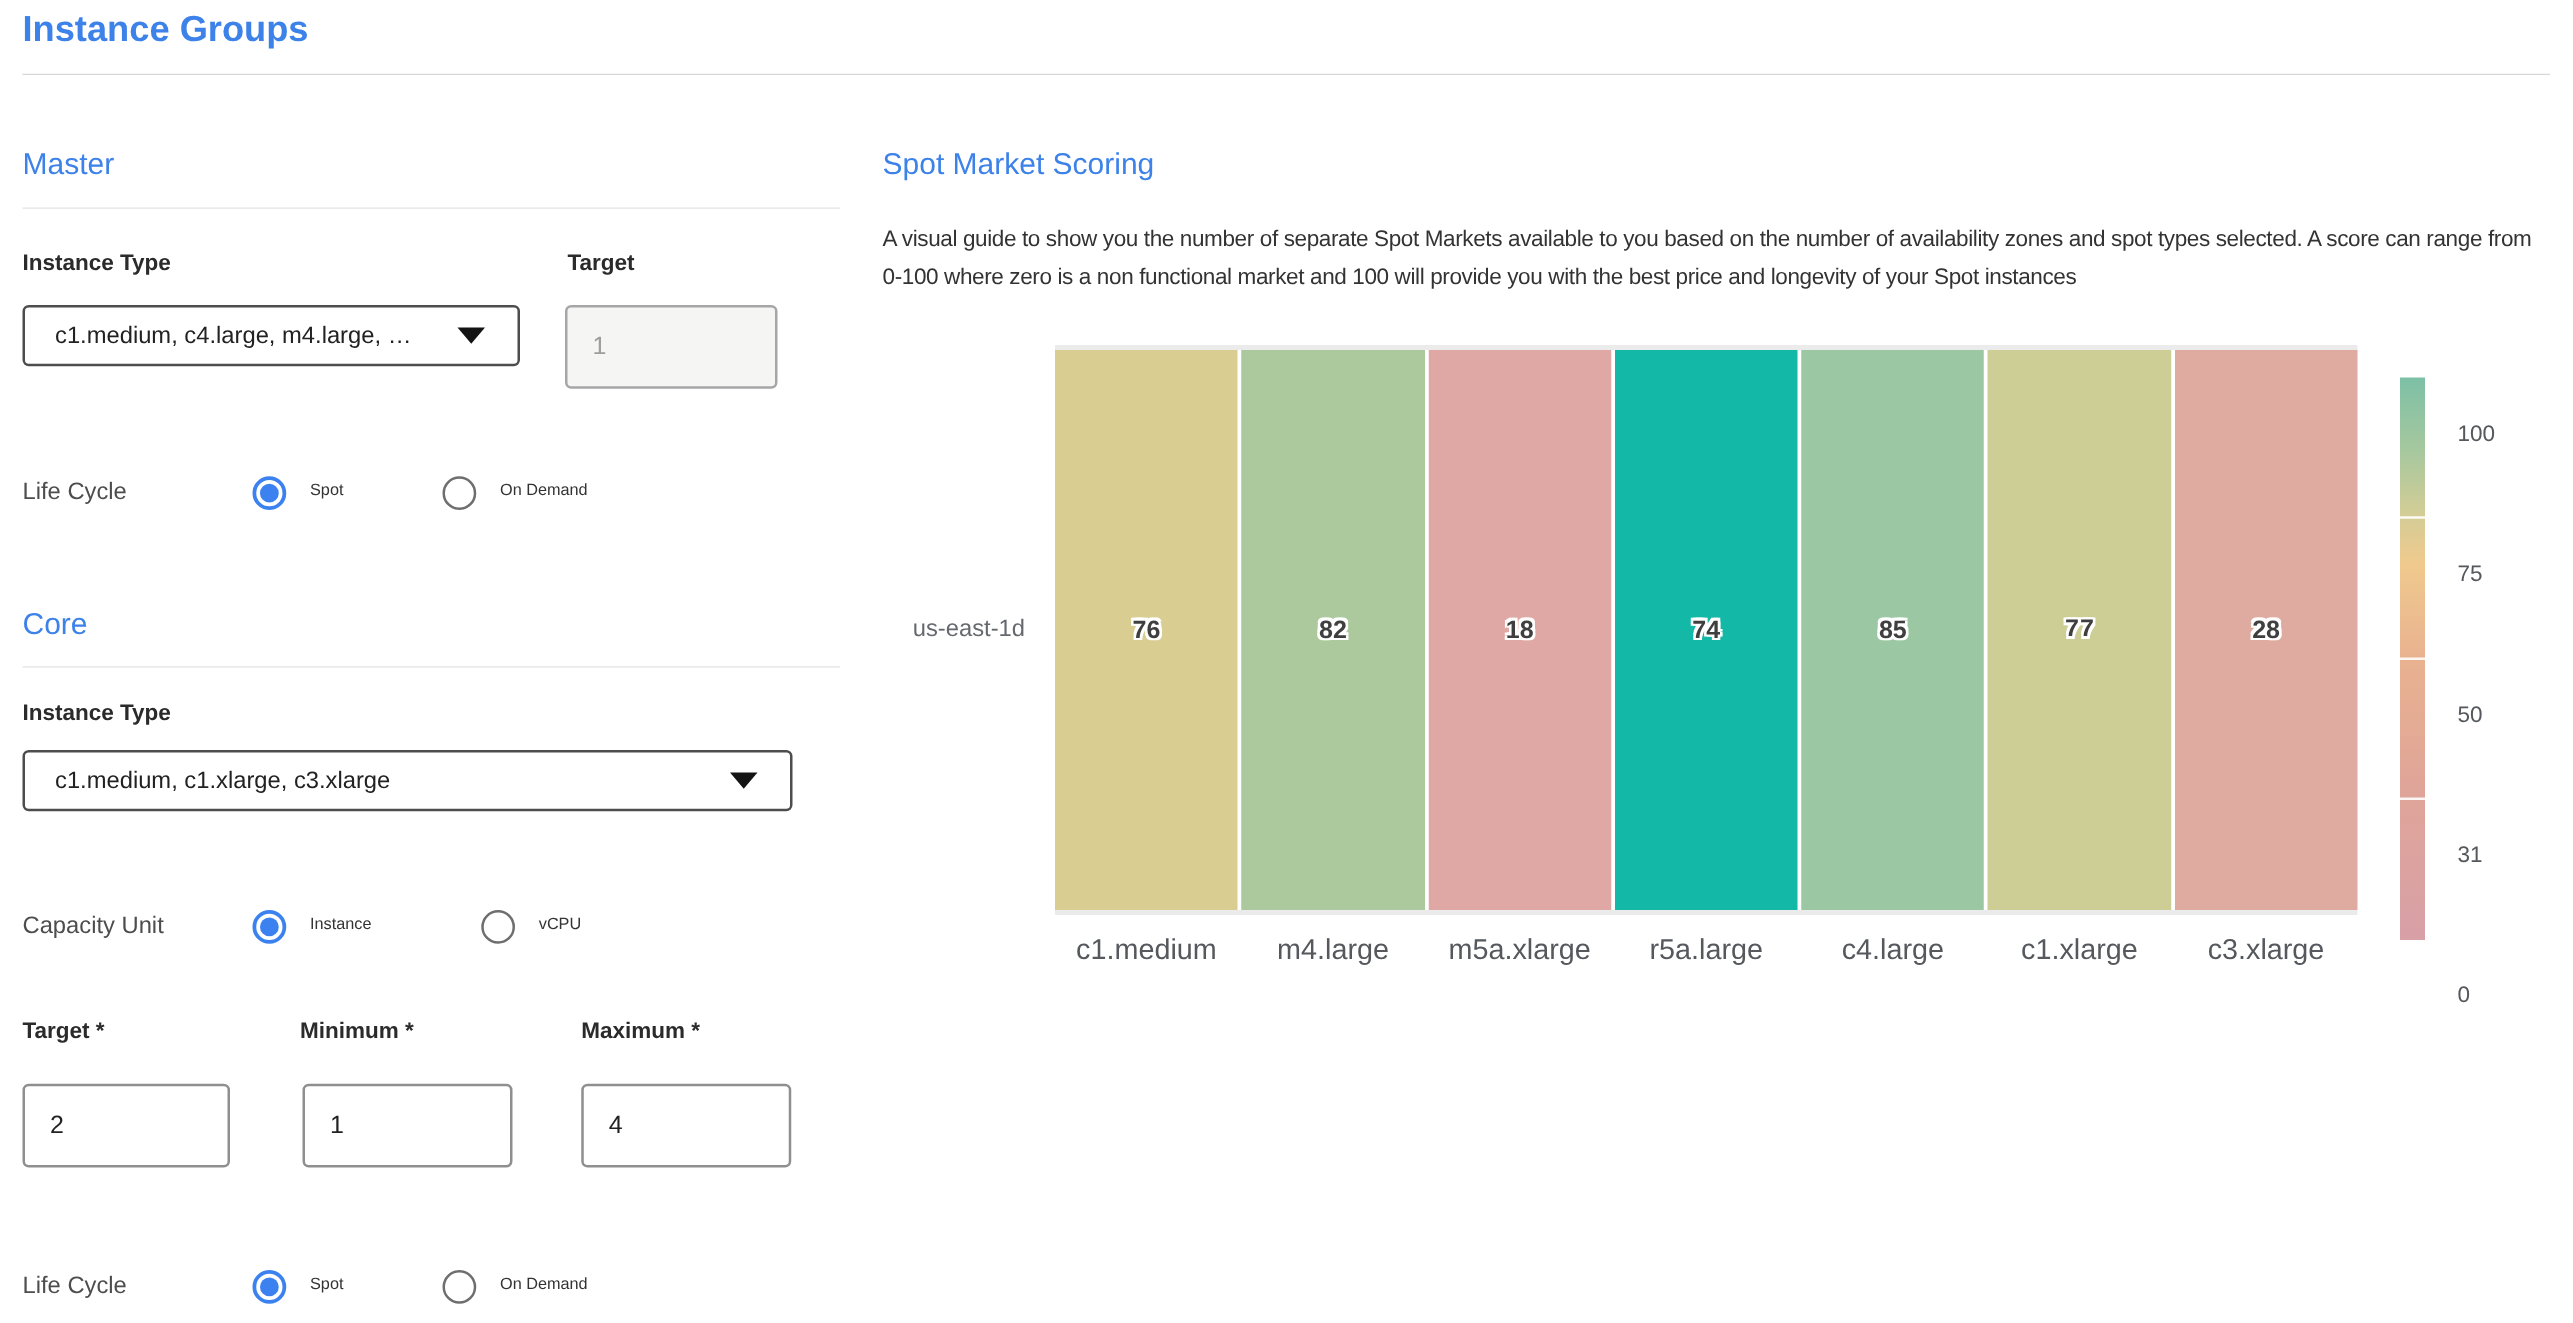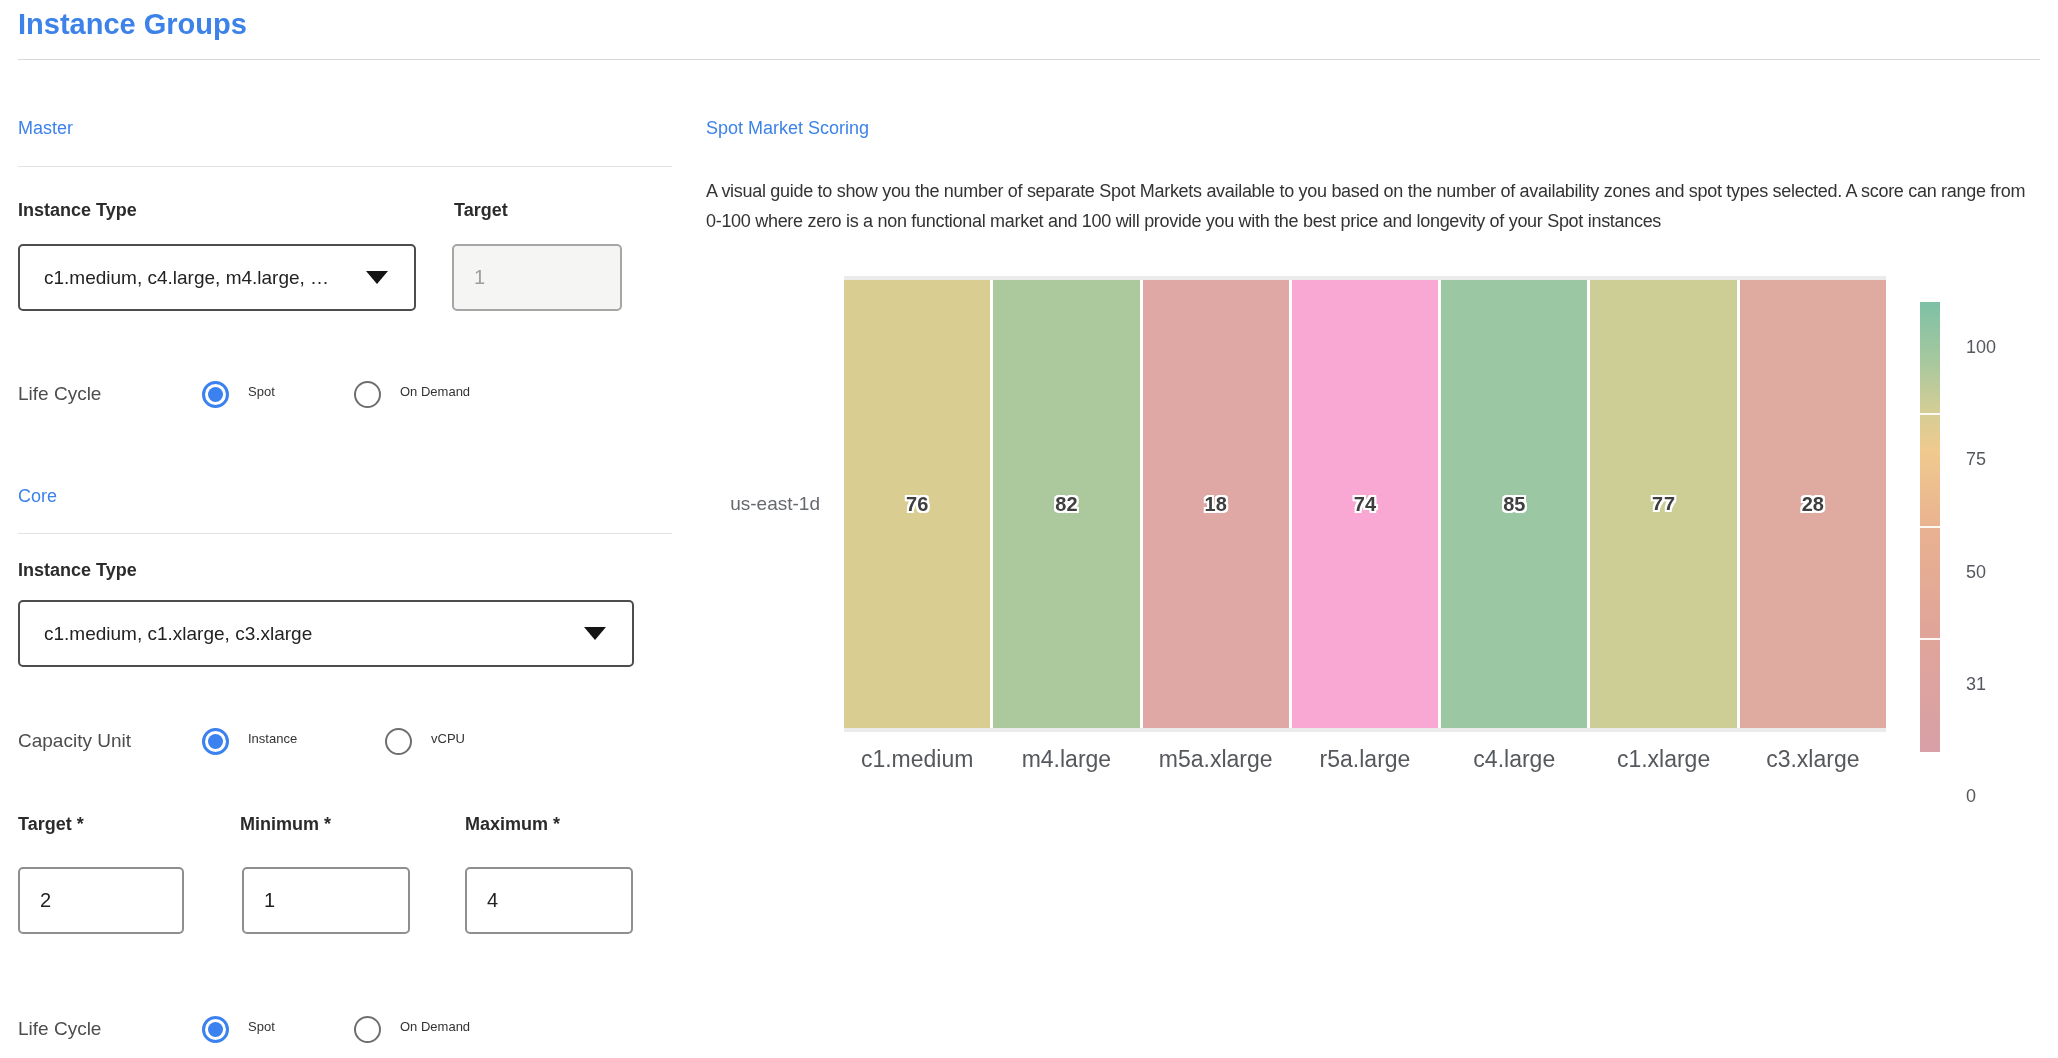--- a/index.html
+++ b/index.html
@@ -3,33 +3,33 @@
 <meta charset="utf-8">
 <style>
   * { box-sizing: border-box; margin: 0; padding: 0; }
   html,body { background:#fff; }
   body { font-family: "Liberation Sans", "DejaVu Sans", sans-serif; color:#262626; }
   .page { position:relative; width:2058px; height:1058px; background:#fff; overflow:hidden; }
 
   
   .page-title { position:absolute; left:18px; top:8px; font-size:29px; font-weight:700; color:#3d82e9; }
   .hr-full { position:absolute; left:18px; top:59px; width:2022px; border-top:1px solid #d8d8d8; }
-  .section-heading { position:absolute; font-size:18px; font-weight:400; color:#3d82e9; }
+  .section-heading { position:absolute; font-size:24px; font-weight:400; color:#3d82e9; }
   #master-heading { left:18px; top:118px; }
   #core-heading   { left:18px; top:486px; }
   #smr-heading    { left:706px; top:118px; }
   .hr-left { position:absolute; left:18px; width:654px; border-top:1px solid #e2e2e2; }
   #hr-master { top:166px; } #hr-core { top:533px; }
 
   
   .field-label { position:absolute; font-size:18px; font-weight:700; color:#2b2b2b; }
   .row-label   { position:absolute; font-size:19px; font-weight:400; color:#4d4d4d; }
 
   
-  .dropdown { position:absolute; height:67px; border:2px solid #4d4d4d; border-radius:5px;
+  .dropdown { position:absolute; height:49px; border:2px solid #4d4d4d; border-radius:5px;
               background:#fff; display:flex; align-items:center; cursor:pointer; }
   .dropdown .dd-text { margin-left:24px; font-size:19px; color:#222;
               white-space:nowrap; overflow:hidden; flex:1; }
   .dropdown .caret { width:0; height:0; margin-right:26px; margin-left:12px;
               border-left:11px solid transparent; border-right:11px solid transparent;
               border-top:13px solid #141414; flex:none; }
   #m-it-dd { left:18px; top:244px; width:398px; }
   #c-it-dd { left:18px; top:600px; width:616px; }
 
   
@@ -139,21 +139,21 @@
     <div class="hm-cells">
         <div class="hm-cell" style="background: rgb(217, 205, 146);">
           <span class="hm-val">76</span>
         </div>
         <div class="hm-cell" style="background: rgb(171, 201, 156);">
           <span class="hm-val">82</span>
         </div>
         <div class="hm-cell" style="background: rgb(223, 168, 164);">
           <span class="hm-val">18</span>
         </div>
-        <div class="hm-cell" style="background: #f9a8d4; text-align: center;">
+        <div class="hm-cell" style="background: #14b8a6; text-align: center;">
           <span class="hm-val">74</span>
         </div>
         <div class="hm-cell" style="background: rgb(155, 200, 163);">
           <span class="hm-val">85</span>
         </div>
         <div class="hm-cell" style="background: rgb(204, 206, 150); font-family: Liberation Mono, monospace;">
           <span class="hm-val">77</span>
         </div>
         <div class="hm-cell" style="background: rgb(223, 171, 160);">
           <span class="hm-val">28</span>

